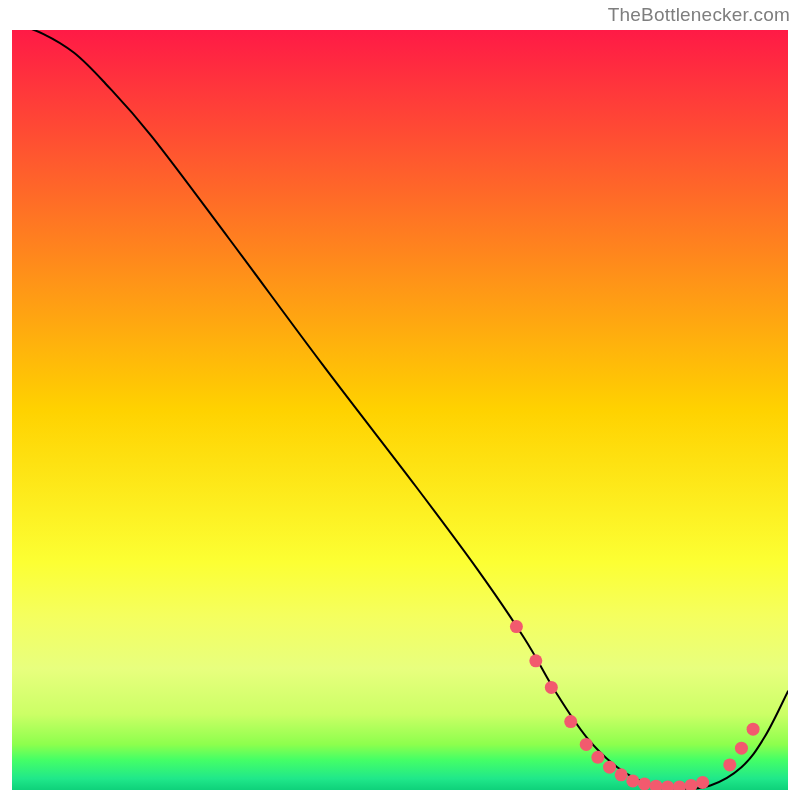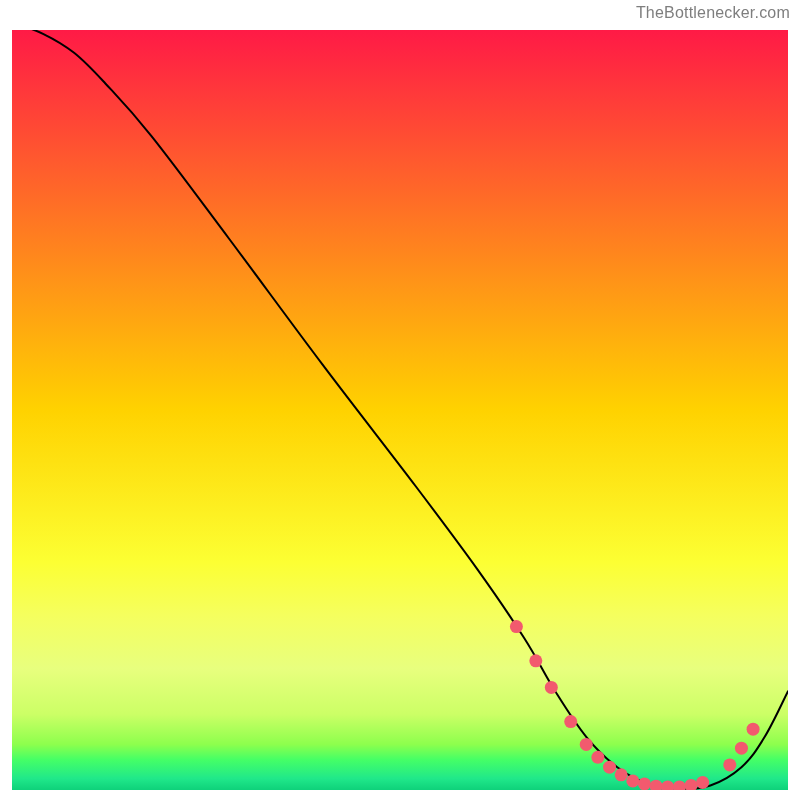--- a/index.html
+++ b/index.html
@@ -13,21 +13,21 @@
   }
   .stage {
     position: relative;
     width: 800px;
     height: 800px;
   }
   .watermark {
     position: absolute;
     top: 4px;
     right: 10px;
-    font-size: 16px;
+    font-size: 19px;
     color: #7e7e7e;
     letter-spacing: 0.2px;
     user-select: none;
   }
   .plot {
     position: absolute;
     left: 12px;
     top: 30px;
     width: 776px;
     height: 760px;

